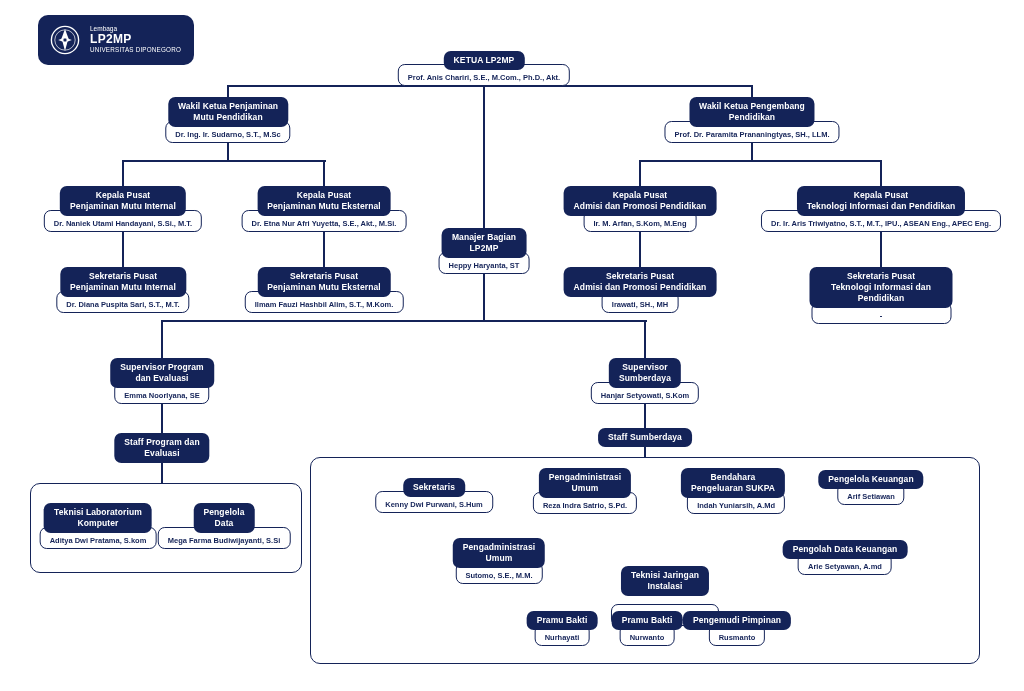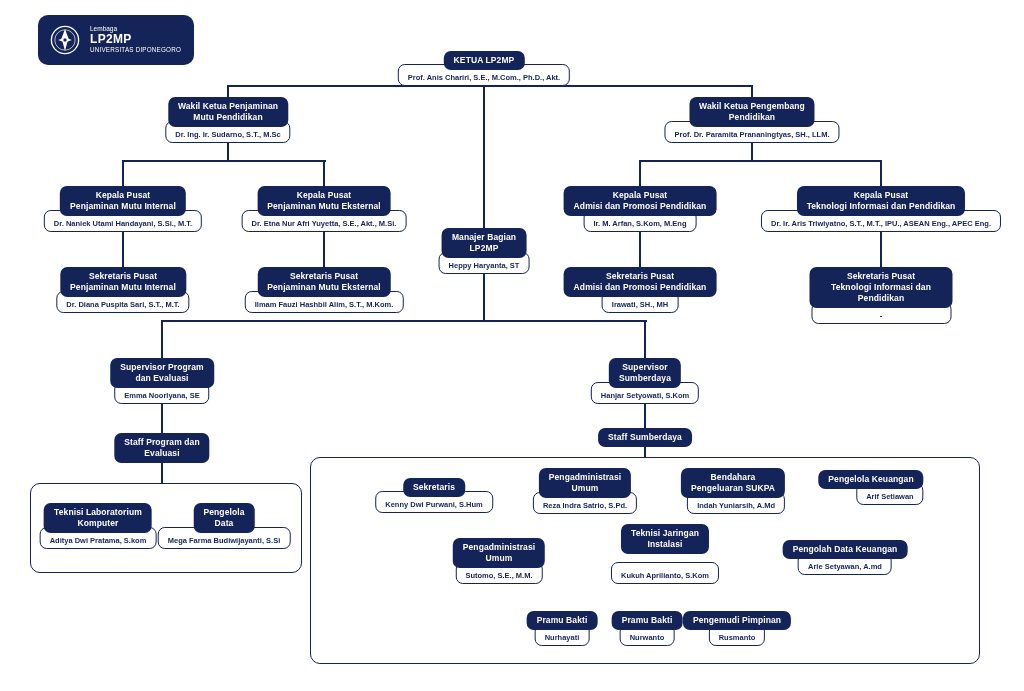--- a/index.html
+++ b/index.html
@@ -193,32 +193,32 @@
 Umum</div>
     <div class="nn">Reza Indra Satrio, S.Pd.</div>
   </div>
 
   <div class="node" style="left:733px;top:468px;align-items:flex-end;">
     <div class="nt">Bendahara
 Pengeluaran SUKPA</div>
     <div class="nn">Indah Yuniarsih, A.Md</div>
   </div>
 
-  <div class="node" style="left:871px;top:470px;align-items:flex-end;">
+  <div class="node" style="left:871px;top:470px;">
     <div class="nt">Pengelola Keuangan</div>
     <div class="nn">Arif Setiawan</div>
   </div>
 
   <div class="node" style="left:499px;top:538px;">
     <div class="nt">Pengadministrasi
 Umum</div>
     <div class="nn">Sutomo, S.E., M.M.</div>
   </div>
 
-  <div class="node" style="left:665px;top:524px;gap:14px;">
+  <div class="node" style="left:665px;top:566px;gap:14px;">
     <div class="nt">Teknisi Jaringan
 Instalasi</div>
     <div class="nn">Kukuh Aprilianto, S.Kom</div>
   </div>
 
   <div class="node" style="left:845px;top:540px;">
     <div class="nt">Pengolah Data Keuangan</div>
     <div class="nn">Arie Setyawan, A.md</div>
   </div>
 

